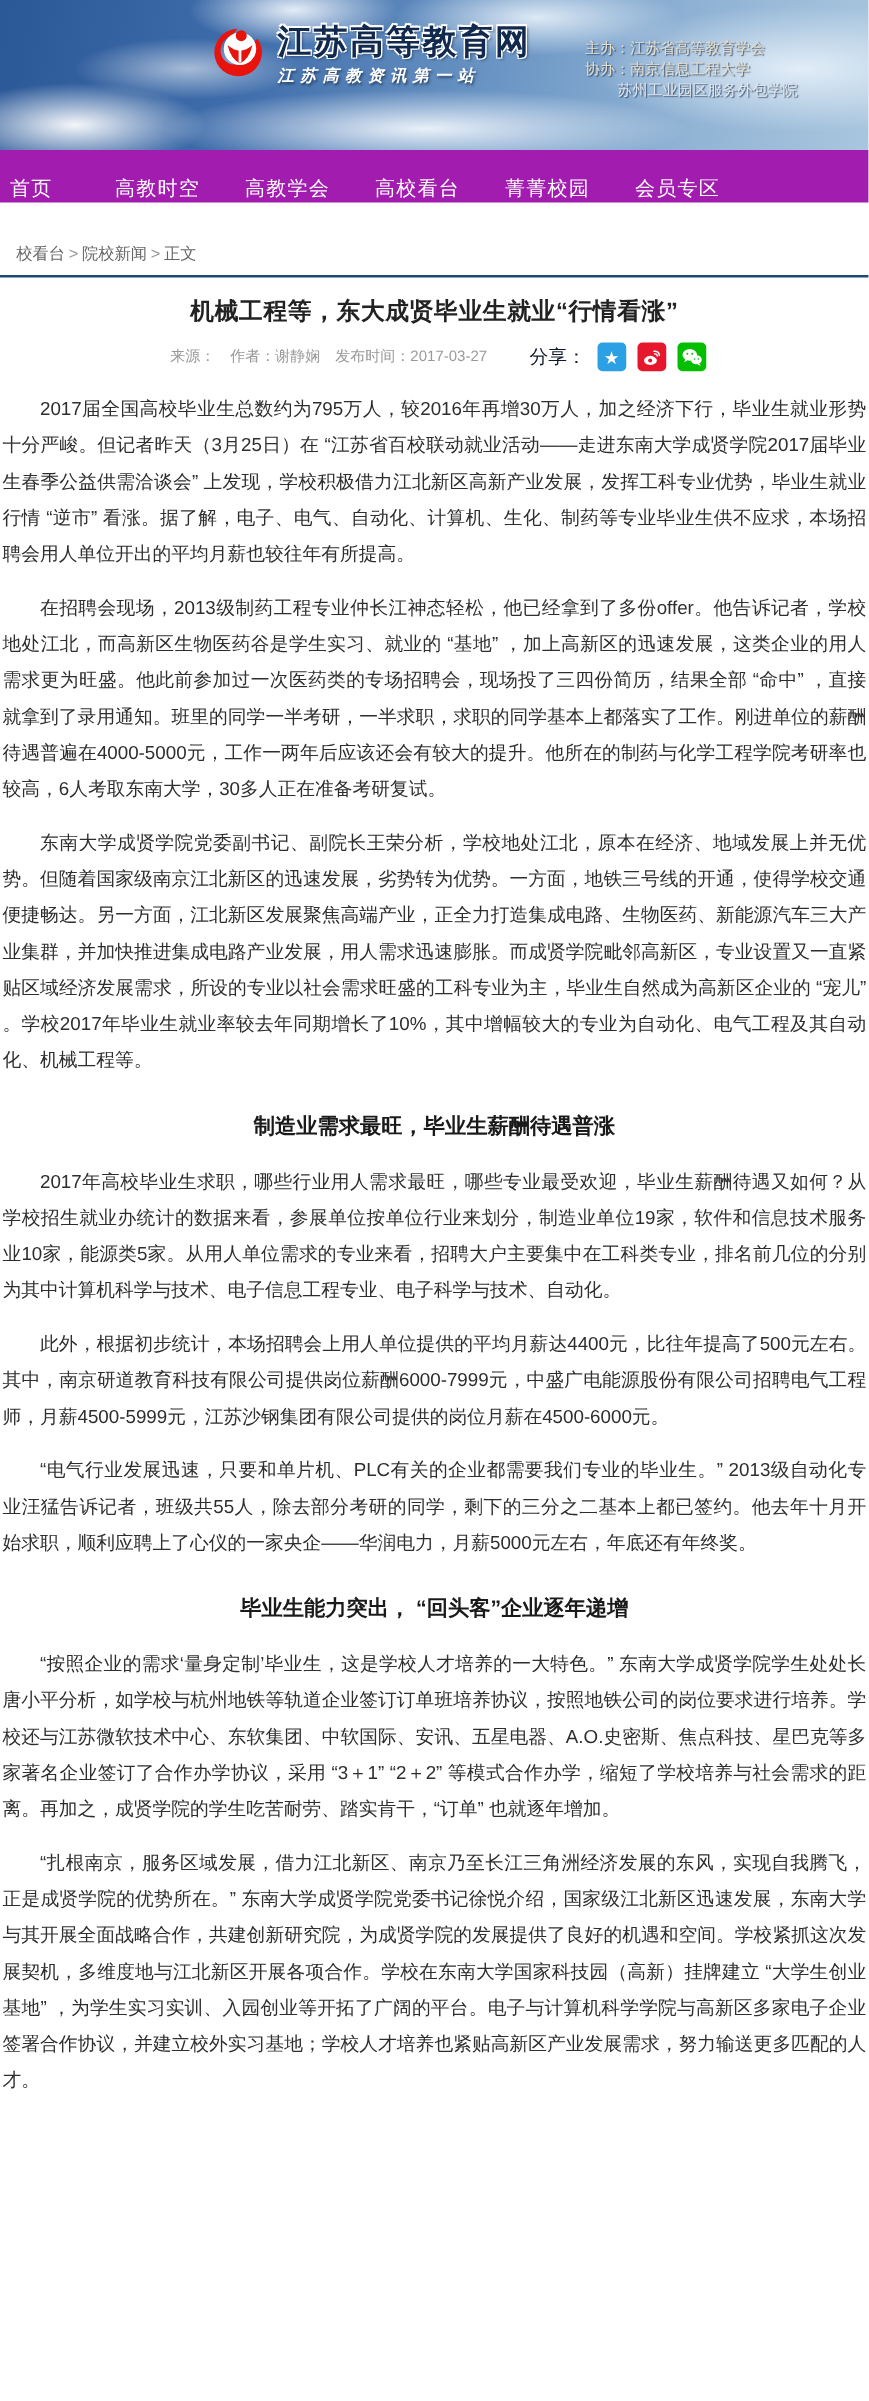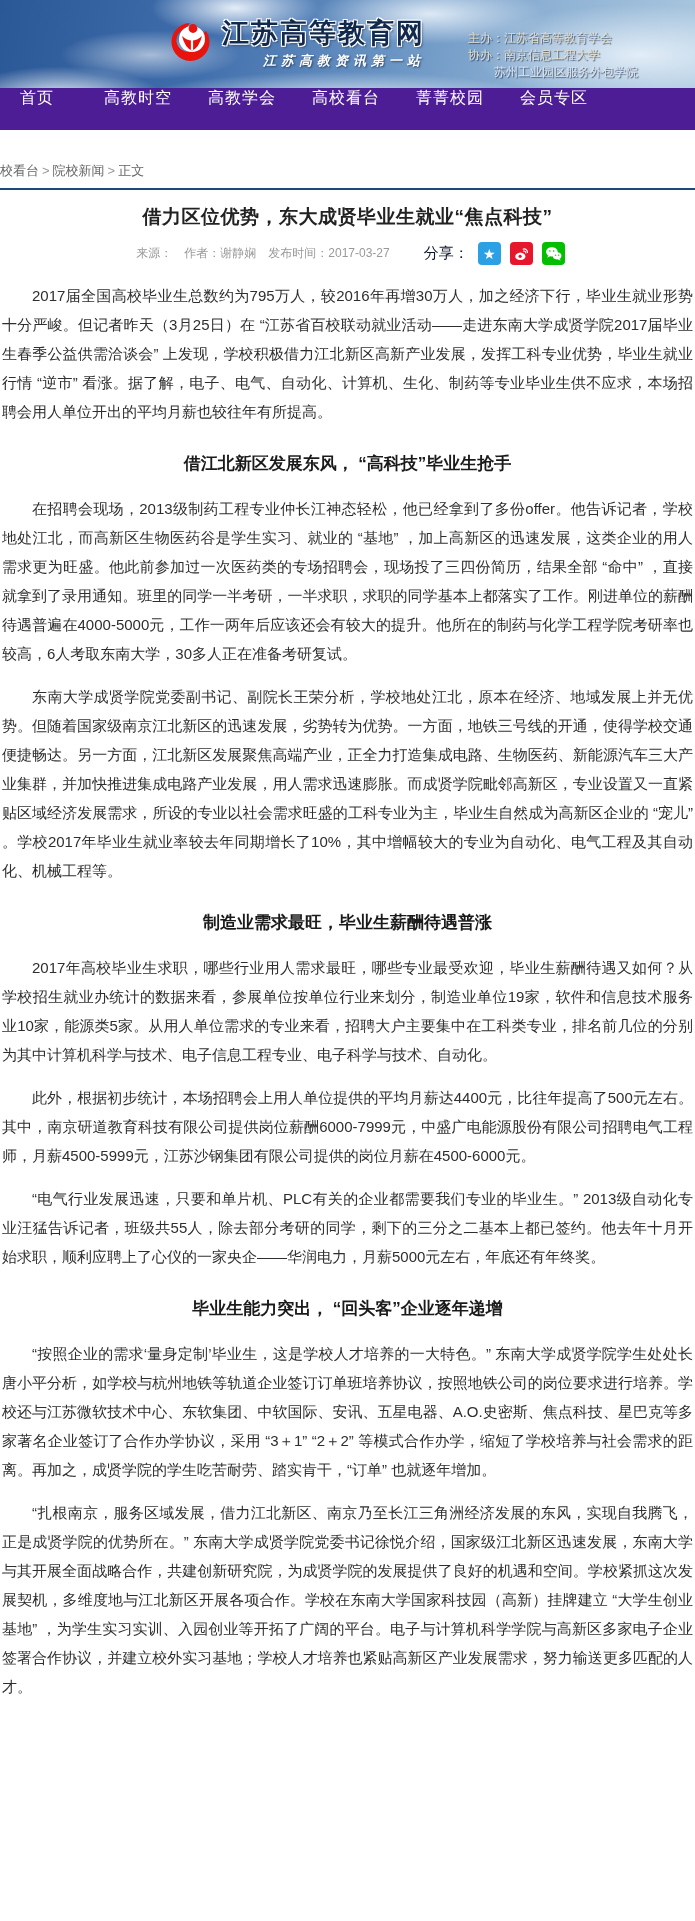--- a/index.html
+++ b/index.html
@@ -2,62 +2,62 @@
 <html><head>
 <meta charset="utf-8">
 <style>
   * { margin:0; padding:0; box-sizing:border-box; }
   html,body { background:#ffffff; }
   body { font-family:"Liberation Sans","DejaVu Sans",sans-serif; }
   .page { position:relative; width:695px; min-height:1921px; overflow:hidden; background:#fff; margin:0; }
 
   
   .banner {
-    position:relative; height:88px; overflow:hidden;
+    position:relative; height:120px; overflow:hidden;
     background:
       radial-gradient(ellipse 150px 48px at 60px 100px, rgba(255,255,255,.95), rgba(255,255,255,0) 70%),
       radial-gradient(ellipse 120px 40px at 235px 8px, rgba(245,250,255,.9), rgba(255,255,255,0) 70%),
       radial-gradient(ellipse 160px 42px at 430px 14px, rgba(240,247,253,.85), rgba(255,255,255,0) 72%),
       radial-gradient(ellipse 230px 70px at 640px 55px, rgba(230,240,249,.95), rgba(255,255,255,0) 72%),
       radial-gradient(ellipse 300px 45px at 340px 103px, rgba(248,251,255,.9), rgba(255,255,255,0) 70%),
       radial-gradient(ellipse 130px 35px at 150px 55px, rgba(255,255,255,.55), rgba(255,255,255,0) 70%),
       linear-gradient(100deg, #2a5796 0%, #3f6dab 28%, #6792c2 55%, #8fb2d4 78%, #a9c6de 100%);
   }
   .logo-wrap { position:absolute; left:166px; top:16px; display:flex; align-items:flex-start; }
   .logo-mark { flex:0 0 auto; margin-right:8px; }
   .logo-text-block { padding-top:2px; }
   .site-name {
     font-size:27px; font-weight:bold; color:#12294e; letter-spacing:2px; line-height:30px;
     text-shadow:-1px -1px 0 #fff, 1px -1px 0 #fff, -1px 1px 0 #fff, 1px 1px 0 #fff, 2px 2px 2px rgba(20,40,70,.45);
   }
   .site-tagline {
     margin-top:4px; font-size:13px; font-weight:bold; font-style:italic; color:#ffffff;
-    letter-spacing:5px; text-align:right; text-shadow:1px 1px 2px rgba(20,40,70,.7);
+    letter-spacing:5px; text-align:left; text-shadow:1px 1px 2px rgba(20,40,70,.7);
   }
   .sponsors {
     position:absolute; left:468px; top:30px; width:300px;
     font-size:12px; line-height:17px; color:#e6dfcd; white-space:nowrap;
     text-shadow:1px 1px 1px rgba(30,50,80,.8);
   }
   .sponsor-line-3 { padding-left:26px; color:#dfe6ee; }
 
   
   .main-nav {
-    height:42px; background:#4c1d95; display:flex; align-items:flex-start; padding-left:20px;
+    height:42px; background:#a21caf; display:flex; align-items:flex-end; padding-left:8px;
   }
   .nav-item {
     color:#ffffff; font-size:16px; text-decoration:none; margin-right:36px; letter-spacing:1px; cursor:pointer;
   }
   .nav-item:first-child { margin-right:50px; }
 
   
   .breadcrumb-bar {
     margin-top:26px; padding:6px 0 8px 0; border-bottom:2px solid #1c4a75;
   }
-  .breadcrumb { font-size:13px; color:#666; padding-left:0; }
+  .breadcrumb { font-size:13px; color:#666; padding-left:13px; }
   .bc-item { color:#666; text-decoration:none; }
   .bc-sep { color:#999; margin:0 3px; }
 
   
   .article-title {
     margin-top:14px; text-align:center; font-size:19px; font-weight:bold; color:#222; letter-spacing:.5px;
   }
   .meta-row {
     margin-top:12px; display:flex; justify-content:center; align-items:center;
     font-size:12px; color:#999;
@@ -117,21 +117,21 @@
       <a class="nav-item">高教学会</a>
       <a class="nav-item">高校看台</a>
       <a class="nav-item">菁菁校园</a>
       <a class="nav-item">会员专区</a>
     </nav>
 
   <div class="breadcrumb-bar">
     <div class="breadcrumb" id="breadcrumb"><a class="bc-item">校看台</a><span class="bc-sep">&gt;</span><a class="bc-item">院校新闻</a><span class="bc-sep">&gt;</span><span class="bc-item">正文</span></div>
   </div>
 
-  <h1 class="article-title">借力区位优势，东大成贤毕业生就业“焦点科技”</h1>
+  <h1 class="article-title">机械工程等，东大成贤毕业生就业“行情看涨”</h1>
 
   <div class="meta-row">
     <span class="meta-item">来源：</span>
     <span class="meta-item">作者：谢静娴</span>
     <span class="meta-item">发布时间：2017-03-27</span>
     <span class="share-label">分享：</span>
     <span class="share-icon qzone">★</span>
     <span class="share-icon weibo">
       <svg width="16" height="16" viewBox="0 0 20 20">
         <path d="M9.2 8.2 C5.5 8.6 2.8 10.6 2.8 13 C2.8 15.6 5.8 17.4 9.3 17.4 C12.9 17.4 15.6 15.5 15.6 13.1 C15.6 11 13 8.9 9.2 8.2 Z" fill="#ffffff"></path>
@@ -149,21 +149,20 @@
         <circle cx="5.6" cy="6" r="0.95" fill="#04be02"></circle>
         <circle cx="10.3" cy="6" r="0.95" fill="#04be02"></circle>
         <circle cx="12.6" cy="11" r="0.8" fill="#04be02"></circle>
         <circle cx="16.2" cy="11" r="0.8" fill="#04be02"></circle>
       </svg>
     </span>
   </div>
 
   <div class="article-body" id="article-body">
       <p class="para">2017届全国高校毕业生总数约为795万人，较2016年再增30万人，加之经济下行，毕业生就业形势十分严峻。但记者昨天（3月25日）在 “江苏省百校联动就业活动——走进东南大学成贤学院2017届毕业生春季公益供需洽谈会” 上发现，学校积极借力江北新区高新产业发展，发挥工科专业优势，毕业生就业行情 “逆市” 看涨。据了解，电子、电气、自动化、计算机、生化、制药等专业毕业生供不应求，本场招聘会用人单位开出的平均月薪也较往年有所提高。</p>
-      <h3 class="section-heading">借江北新区发展东风， “高科技”毕业生抢手</h3>
       <p class="para">在招聘会现场，2013级制药工程专业仲长江神态轻松，他已经拿到了多份offer。他告诉记者，学校地处江北，而高新区生物医药谷是学生实习、就业的 “基地” ，加上高新区的迅速发展，这类企业的用人需求更为旺盛。他此前参加过一次医药类的专场招聘会，现场投了三四份简历，结果全部 “命中” ，直接就拿到了录用通知。班里的同学一半考研，一半求职，求职的同学基本上都落实了工作。刚进单位的薪酬待遇普遍在4000-5000元，工作一两年后应该还会有较大的提升。他所在的制药与化学工程学院考研率也较高，6人考取东南大学，30多人正在准备考研复试。</p>
       <p class="para">东南大学成贤学院党委副书记、副院长王荣分析，学校地处江北，原本在经济、地域发展上并无优势。但随着国家级南京江北新区的迅速发展，劣势转为优势。一方面，地铁三号线的开通，使得学校交通便捷畅达。另一方面，江北新区发展聚焦高端产业，正全力打造集成电路、生物医药、新能源汽车三大产业集群，并加快推进集成电路产业发展，用人需求迅速膨胀。而成贤学院毗邻高新区，专业设置又一直紧贴区域经济发展需求，所设的专业以社会需求旺盛的工科专业为主，毕业生自然成为高新区企业的 “宠儿” 。学校2017年毕业生就业率较去年同期增长了10%，其中增幅较大的专业为自动化、电气工程及其自动化、机械工程等。</p>
       <h3 class="section-heading">制造业需求最旺，毕业生薪酬待遇普涨</h3>
       <p class="para">2017年高校毕业生求职，哪些行业用人需求最旺，哪些专业最受欢迎，毕业生薪酬待遇又如何？从学校招生就业办统计的数据来看，参展单位按单位行业来划分，制造业单位19家，软件和信息技术服务业10家，能源类5家。从用人单位需求的专业来看，招聘大户主要集中在工科类专业，排名前几位的分别为其中计算机科学与技术、电子信息工程专业、电子科学与技术、自动化。</p>
       <p class="para">此外，根据初步统计，本场招聘会上用人单位提供的平均月薪达4400元，比往年提高了500元左右。其中，南京研道教育科技有限公司提供岗位薪酬6000-7999元，中盛广电能源股份有限公司招聘电气工程师，月薪4500-5999元，江苏沙钢集团有限公司提供的岗位月薪在4500-6000元。</p>
       <p class="para">“电气行业发展迅速，只要和单片机、PLC有关的企业都需要我们专业的毕业生。” 2013级自动化专业汪猛告诉记者，班级共55人，除去部分考研的同学，剩下的三分之二基本上都已签约。他去年十月开始求职，顺利应聘上了心仪的一家央企——华润电力，月薪5000元左右，年底还有年终奖。</p>
       <h3 class="section-heading">毕业生能力突出， “回头客”企业逐年递增</h3>
       <p class="para">“按照企业的需求‘量身定制’毕业生，这是学校人才培养的一大特色。” 东南大学成贤学院学生处处长唐小平分析，如学校与杭州地铁等轨道企业签订订单班培养协议，按照地铁公司的岗位要求进行培养。学校还与江苏微软技术中心、东软集团、中软国际、安讯、五星电器、A.O.史密斯、焦点科技、星巴克等多家著名企业签订了合作办学协议，采用 “3＋1” “2＋2” 等模式合作办学，缩短了学校培养与社会需求的距离。再加之，成贤学院的学生吃苦耐劳、踏实肯干，“订单” 也就逐年增加。</p>
       <p class="para">“扎根南京，服务区域发展，借力江北新区、南京乃至长江三角洲经济发展的东风，实现自我腾飞，正是成贤学院的优势所在。” 东南大学成贤学院党委书记徐悦介绍，国家级江北新区迅速发展，东南大学与其开展全面战略合作，共建创新研究院，为成贤学院的发展提供了良好的机遇和空间。学校紧抓这次发展契机，多维度地与江北新区开展各项合作。学校在东南大学国家科技园（高新）挂牌建立 “大学生创业基地” ，为学生实习实训、入园创业等开拓了广阔的平台。电子与计算机科学学院与高新区多家电子企业签署合作协议，并建立校外实习基地；学校人才培养也紧贴高新区产业发展需求，努力输送更多匹配的人才。</p>
     </div>

